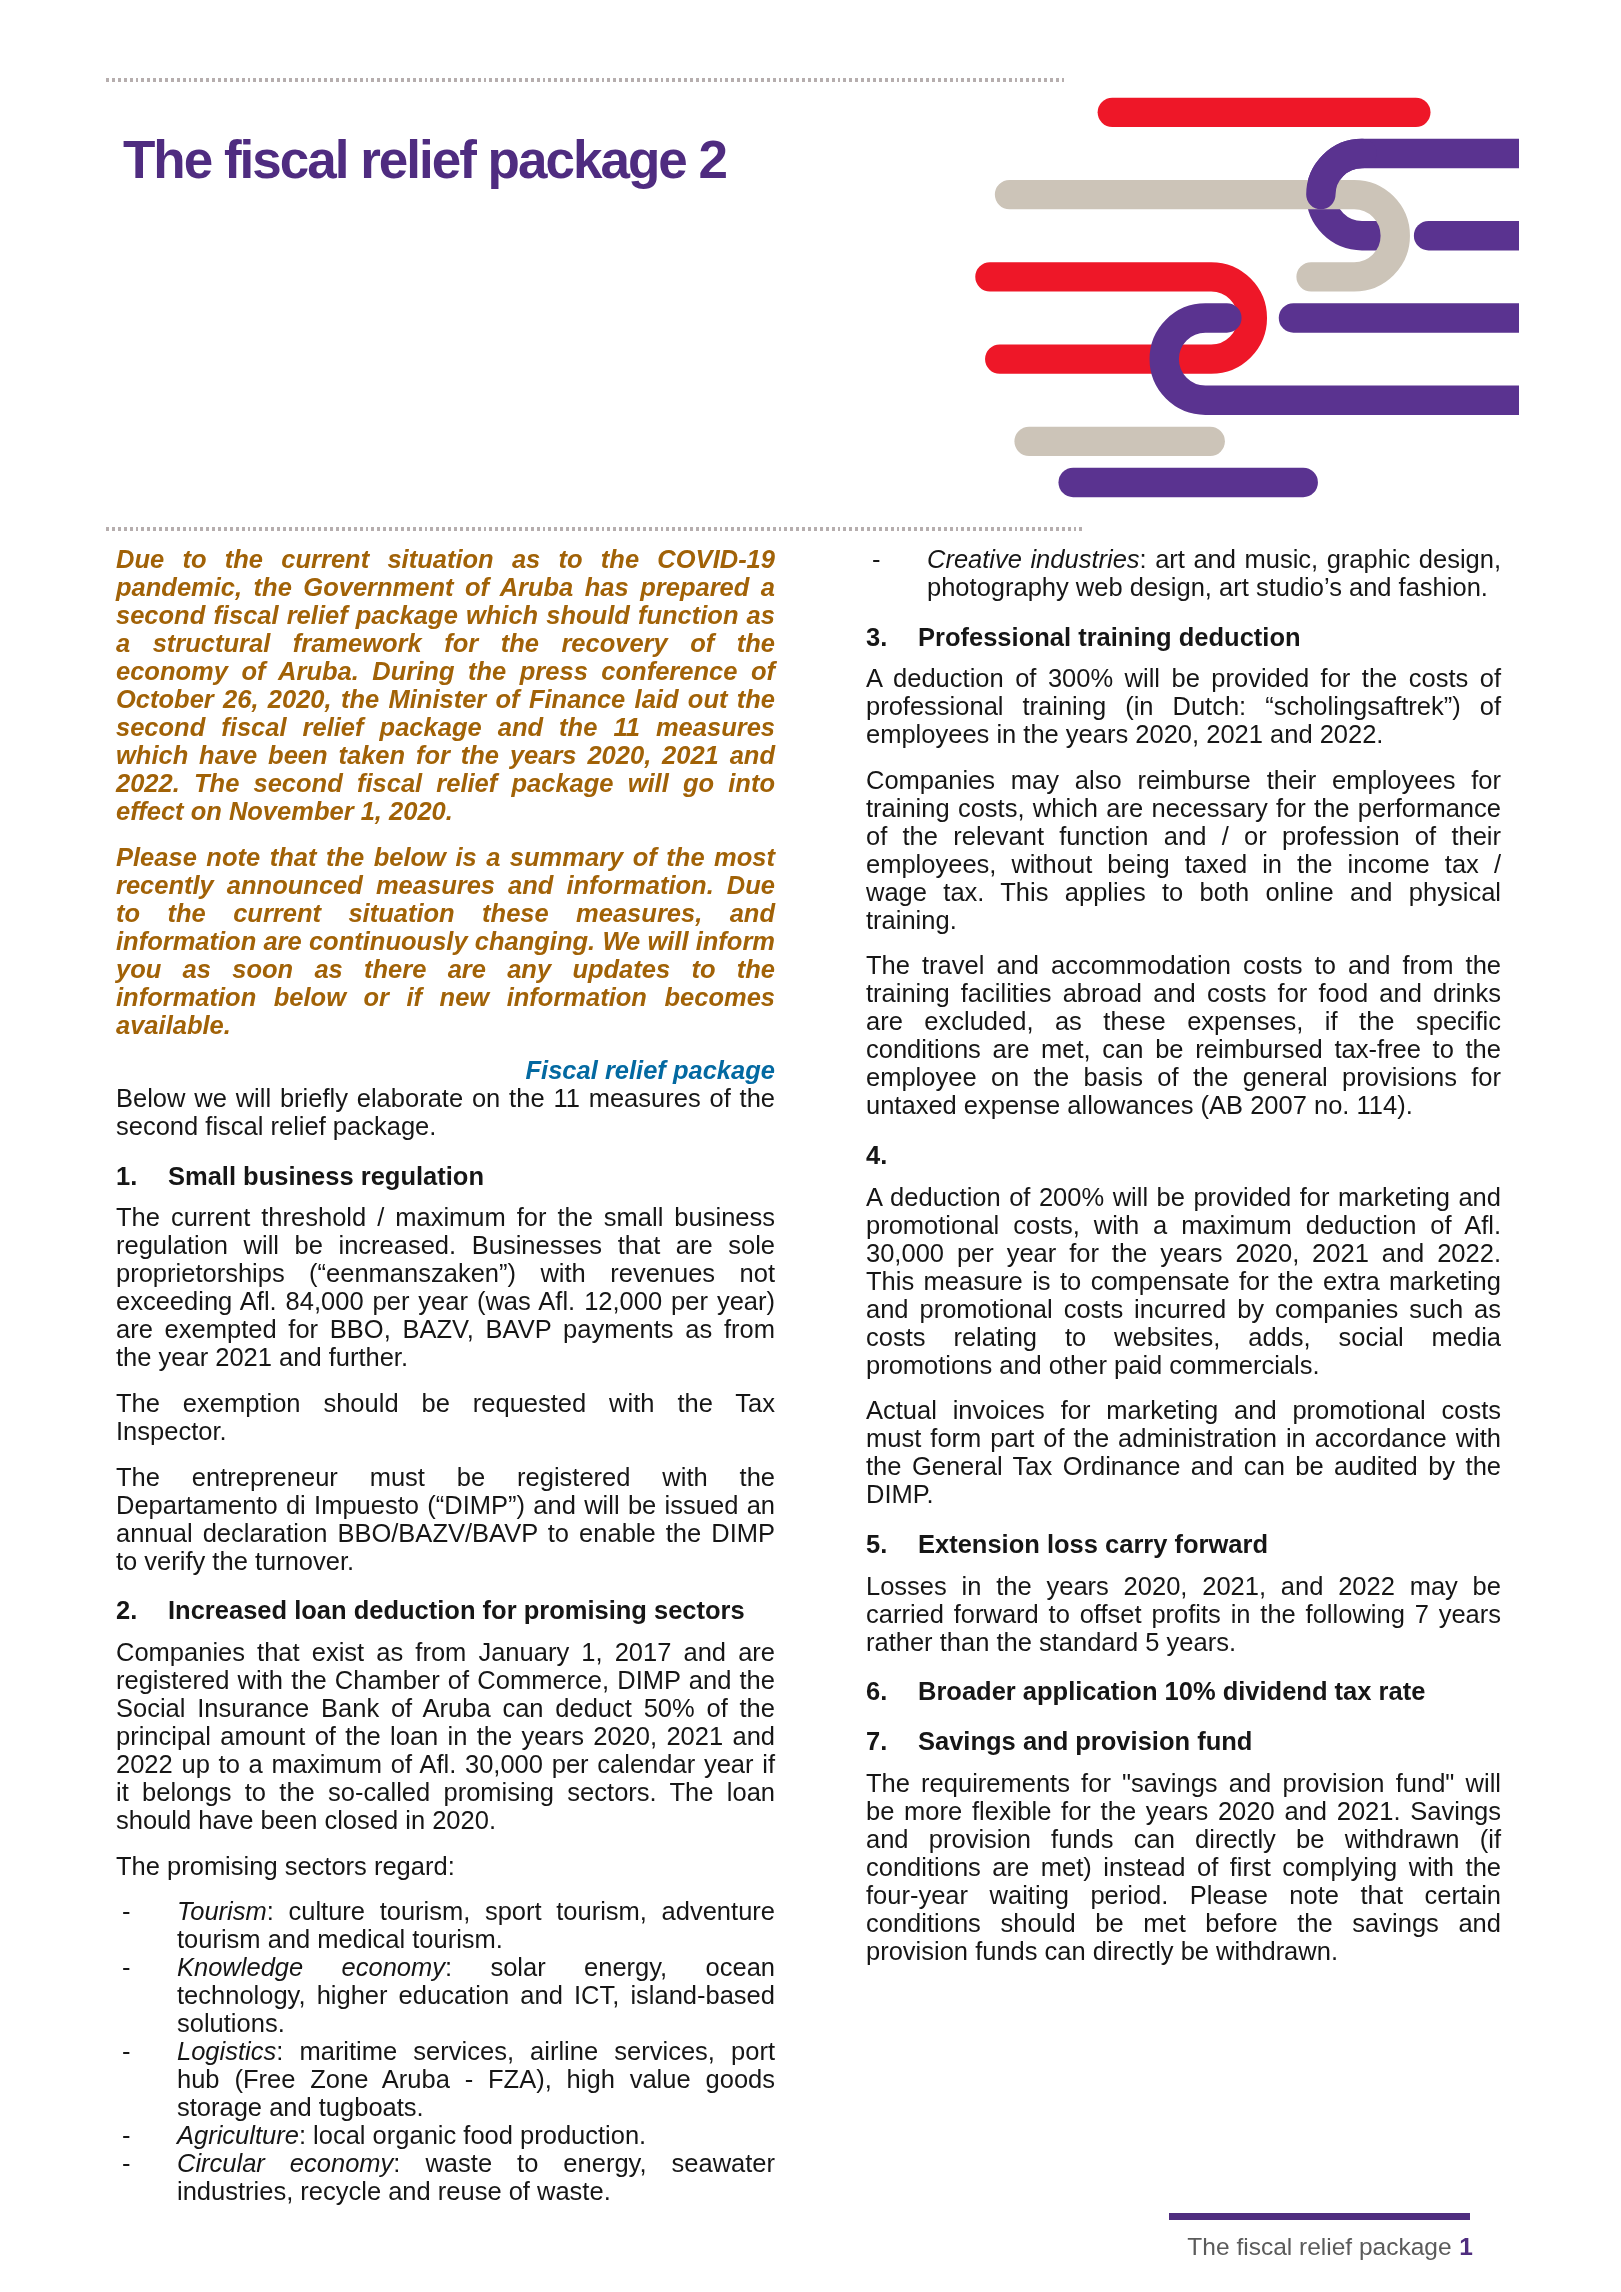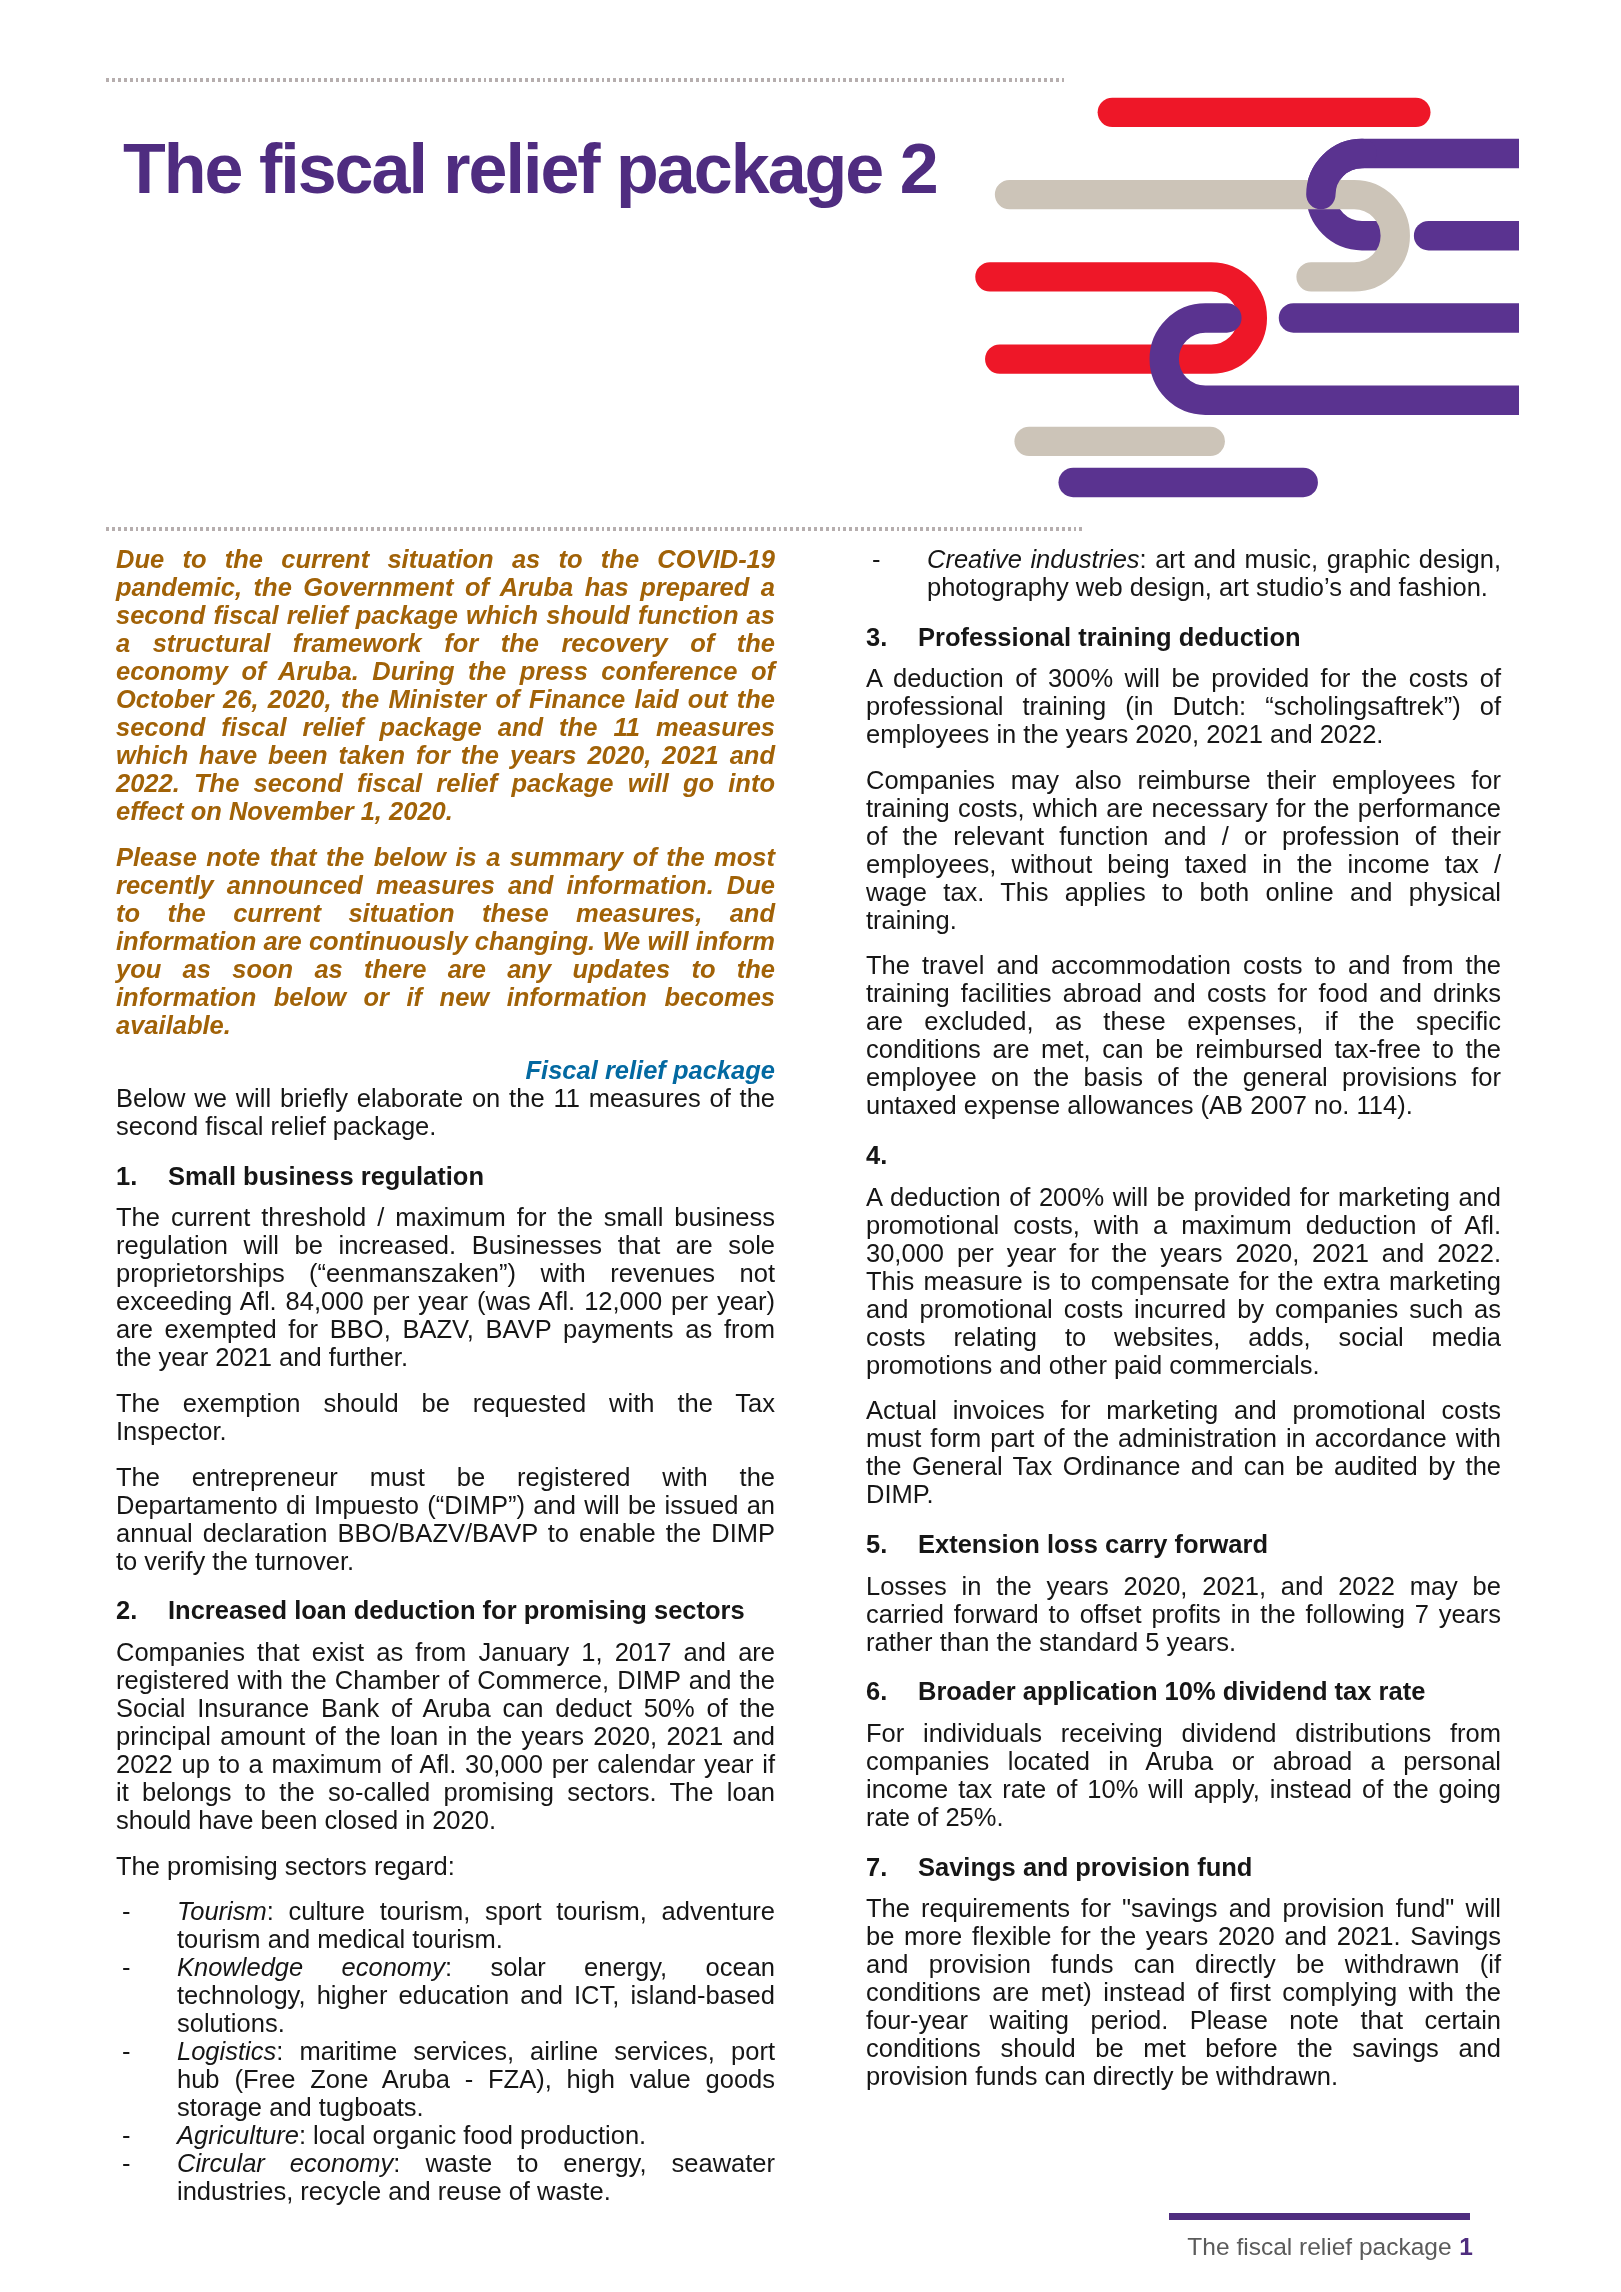--- a/index.html
+++ b/index.html
@@ -8,21 +8,21 @@
     font-family:"Liberation Sans", sans-serif;color:#111111;overflow:hidden;
   }
   .dotted{
     position:absolute;height:3.9px;
     background:repeating-linear-gradient(to right,#b6aeae 0 2.9px,transparent 2.9px 5.9px);
   }
   #dot-top{left:106px;top:78px;width:958px;}
   #dot-mid{left:106px;top:527px;width:977px;}
   #page-title{
     position:absolute;left:123px;top:131px;
-    font-size:70px;font-weight:bold;letter-spacing:-2px;line-height:1.1;
+    font-size:53px;font-weight:bold;letter-spacing:-2px;line-height:1.1;
     color:#4F2C80;white-space:nowrap;
   }
   #logo{position:absolute;left:970px;top:83px;width:549px;height:421px;}
   .col{
     position:absolute;top:545px;text-align:justify;
     font-size:25.5px;line-height:28px;color:#161616;
   }
   #col-left{left:116px;width:659px;}
   #col-right{left:866px;width:635px;}
   .p{margin:0 0 17.6px 0;}
@@ -130,21 +130,20 @@
   <div class="h">
     <span class="num">5.</span>
     <span>Extension loss carry forward</span>
   </div>
   <div class="p">Losses in the years 2020, 2021, and 2022 may be carried forward to offset profits in the following 7 years rather than the standard 5 years.</div>
 
   <div class="h">
     <span class="num">6.</span>
     <span>Broader application 10% dividend tax rate</span>
   </div>
-  <div class="p">For individuals receiving dividend distributions from companies located in Aruba or abroad a personal income tax rate of 10% will apply, instead of the going rate of 25%.</div>
 
   <div class="h">
     <span class="num">7.</span>
     <span>Savings and provision fund</span>
   </div>
   <div class="p">The requirements for "savings and provision fund" will be more flexible for the years 2020 and 2021. Savings and provision funds can directly be withdrawn (if conditions are met) instead of first complying with the four-year waiting period. Please note that certain conditions should be met before the savings and provision funds can directly be withdrawn.</div>
 </div>
 
 <div id="footer-bar"></div>
 <div id="footer-text">

